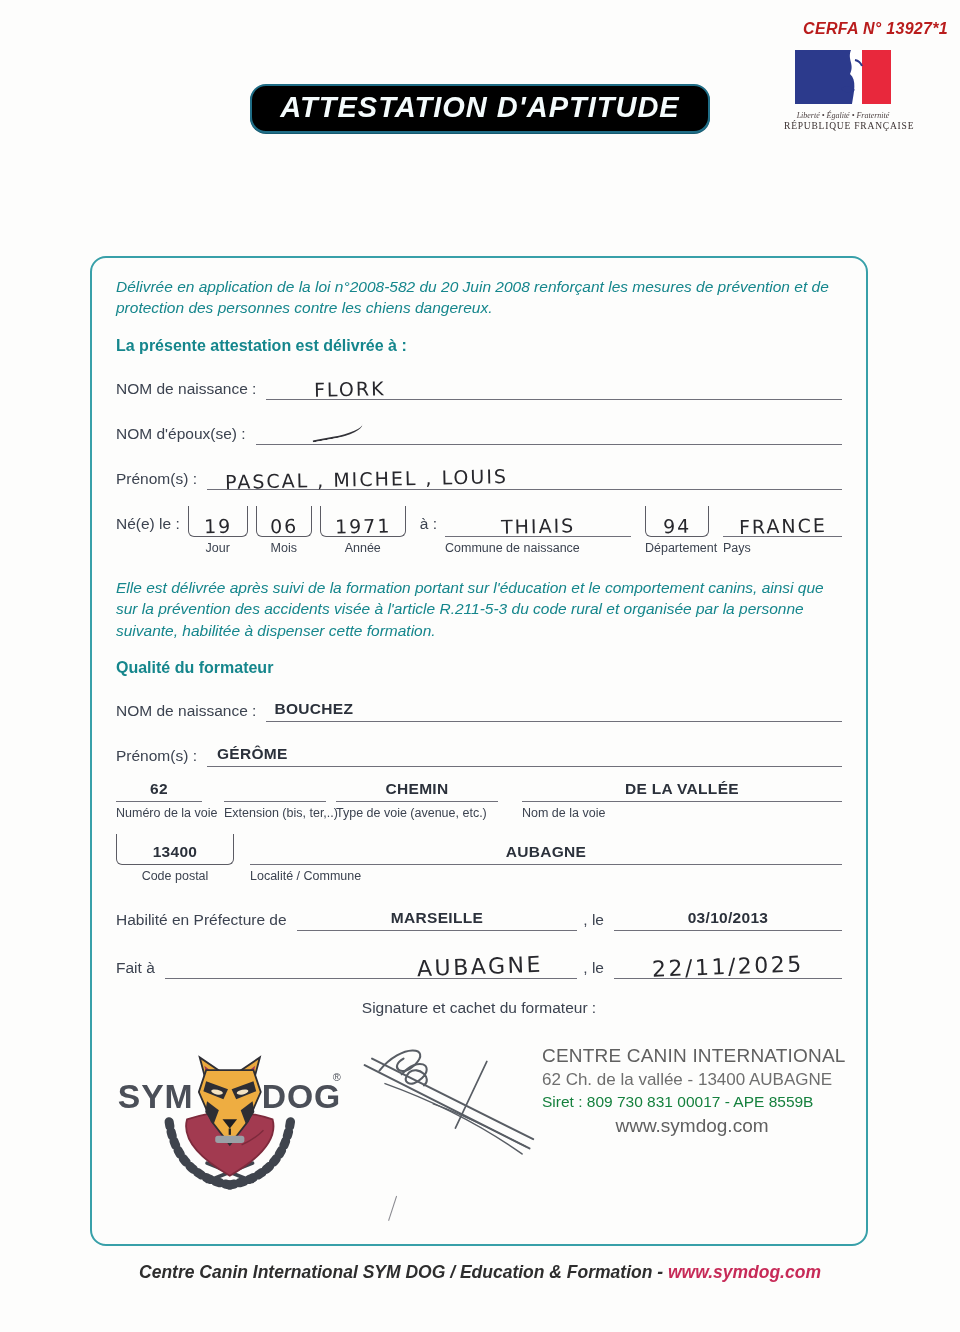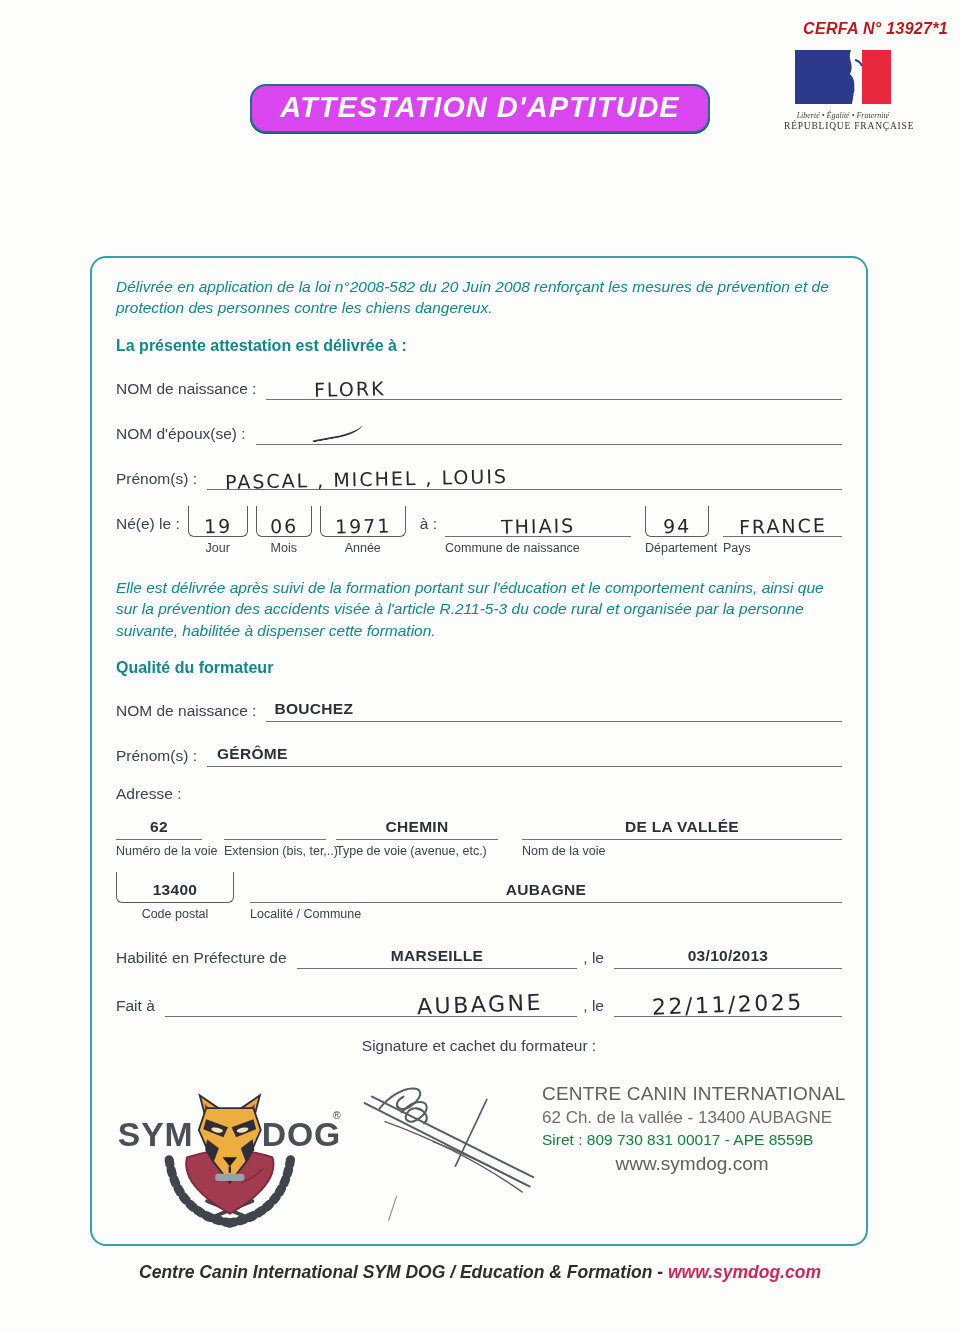--- a/index.html
+++ b/index.html
@@ -20,21 +20,21 @@
     font-family:"Liberation Serif", serif; font-style:italic; font-size:8px;
     color:#4a3f3f; margin-top:3px; white-space:nowrap;
   }
   .marianne .republic {
     font-family:"Liberation Serif", serif; font-size:9.5px; letter-spacing:0.8px;
     color:#3a3030; margin-top:1px; white-space:nowrap;
   }
 
   .title-row { position:absolute; top:84px; left:0; width:100%; display:flex; justify-content:center; }
   .title-box {
-    background:#d946ef; border:2px solid #1f6d86; border-radius:16px;
+    background:#000000; border:2px solid #1f6d86; border-radius:16px;
     padding:5px 28px 7px; color:#f4fbfc; font-style:italic; font-weight:bold;
     font-size:29px; letter-spacing:1px; box-shadow:0 1px 0 #165a70;
   }
   .subtitle {
     position:absolute; top:149px; left:0; width:100%; text-align:center;
     font-style:italic; font-weight:bold; font-size:18.5px; color:#3a4357; line-height:1.22;
   }
   .subtitle sup { font-size:11px; }
 
   
@@ -202,21 +202,20 @@
       </span>
     </div>
 
     <div class="frow">
       <span class="flabel">Prénom(s) :</span>
       <span class="fline">
         <span class="printed" style="margin-left:10px; margin-bottom:3px;">GÉRÔME</span>
       </span>
     </div>
 
-    <div class="flabel mt18">Adresse :</div>
 
     <div style="display:flex; align-items:flex-start; margin-top:4px;">
       <span class="unit" style="width:86px;">
         <span class="uline">
             <span class="printed" style="margin-bottom:3px;">62</span>
           </span>
         <span class="caption">Numéro de la voie</span>
       </span>
       <span class="unit" style="width:102px; margin-left:22px;">
         <span class="uline"></span>

